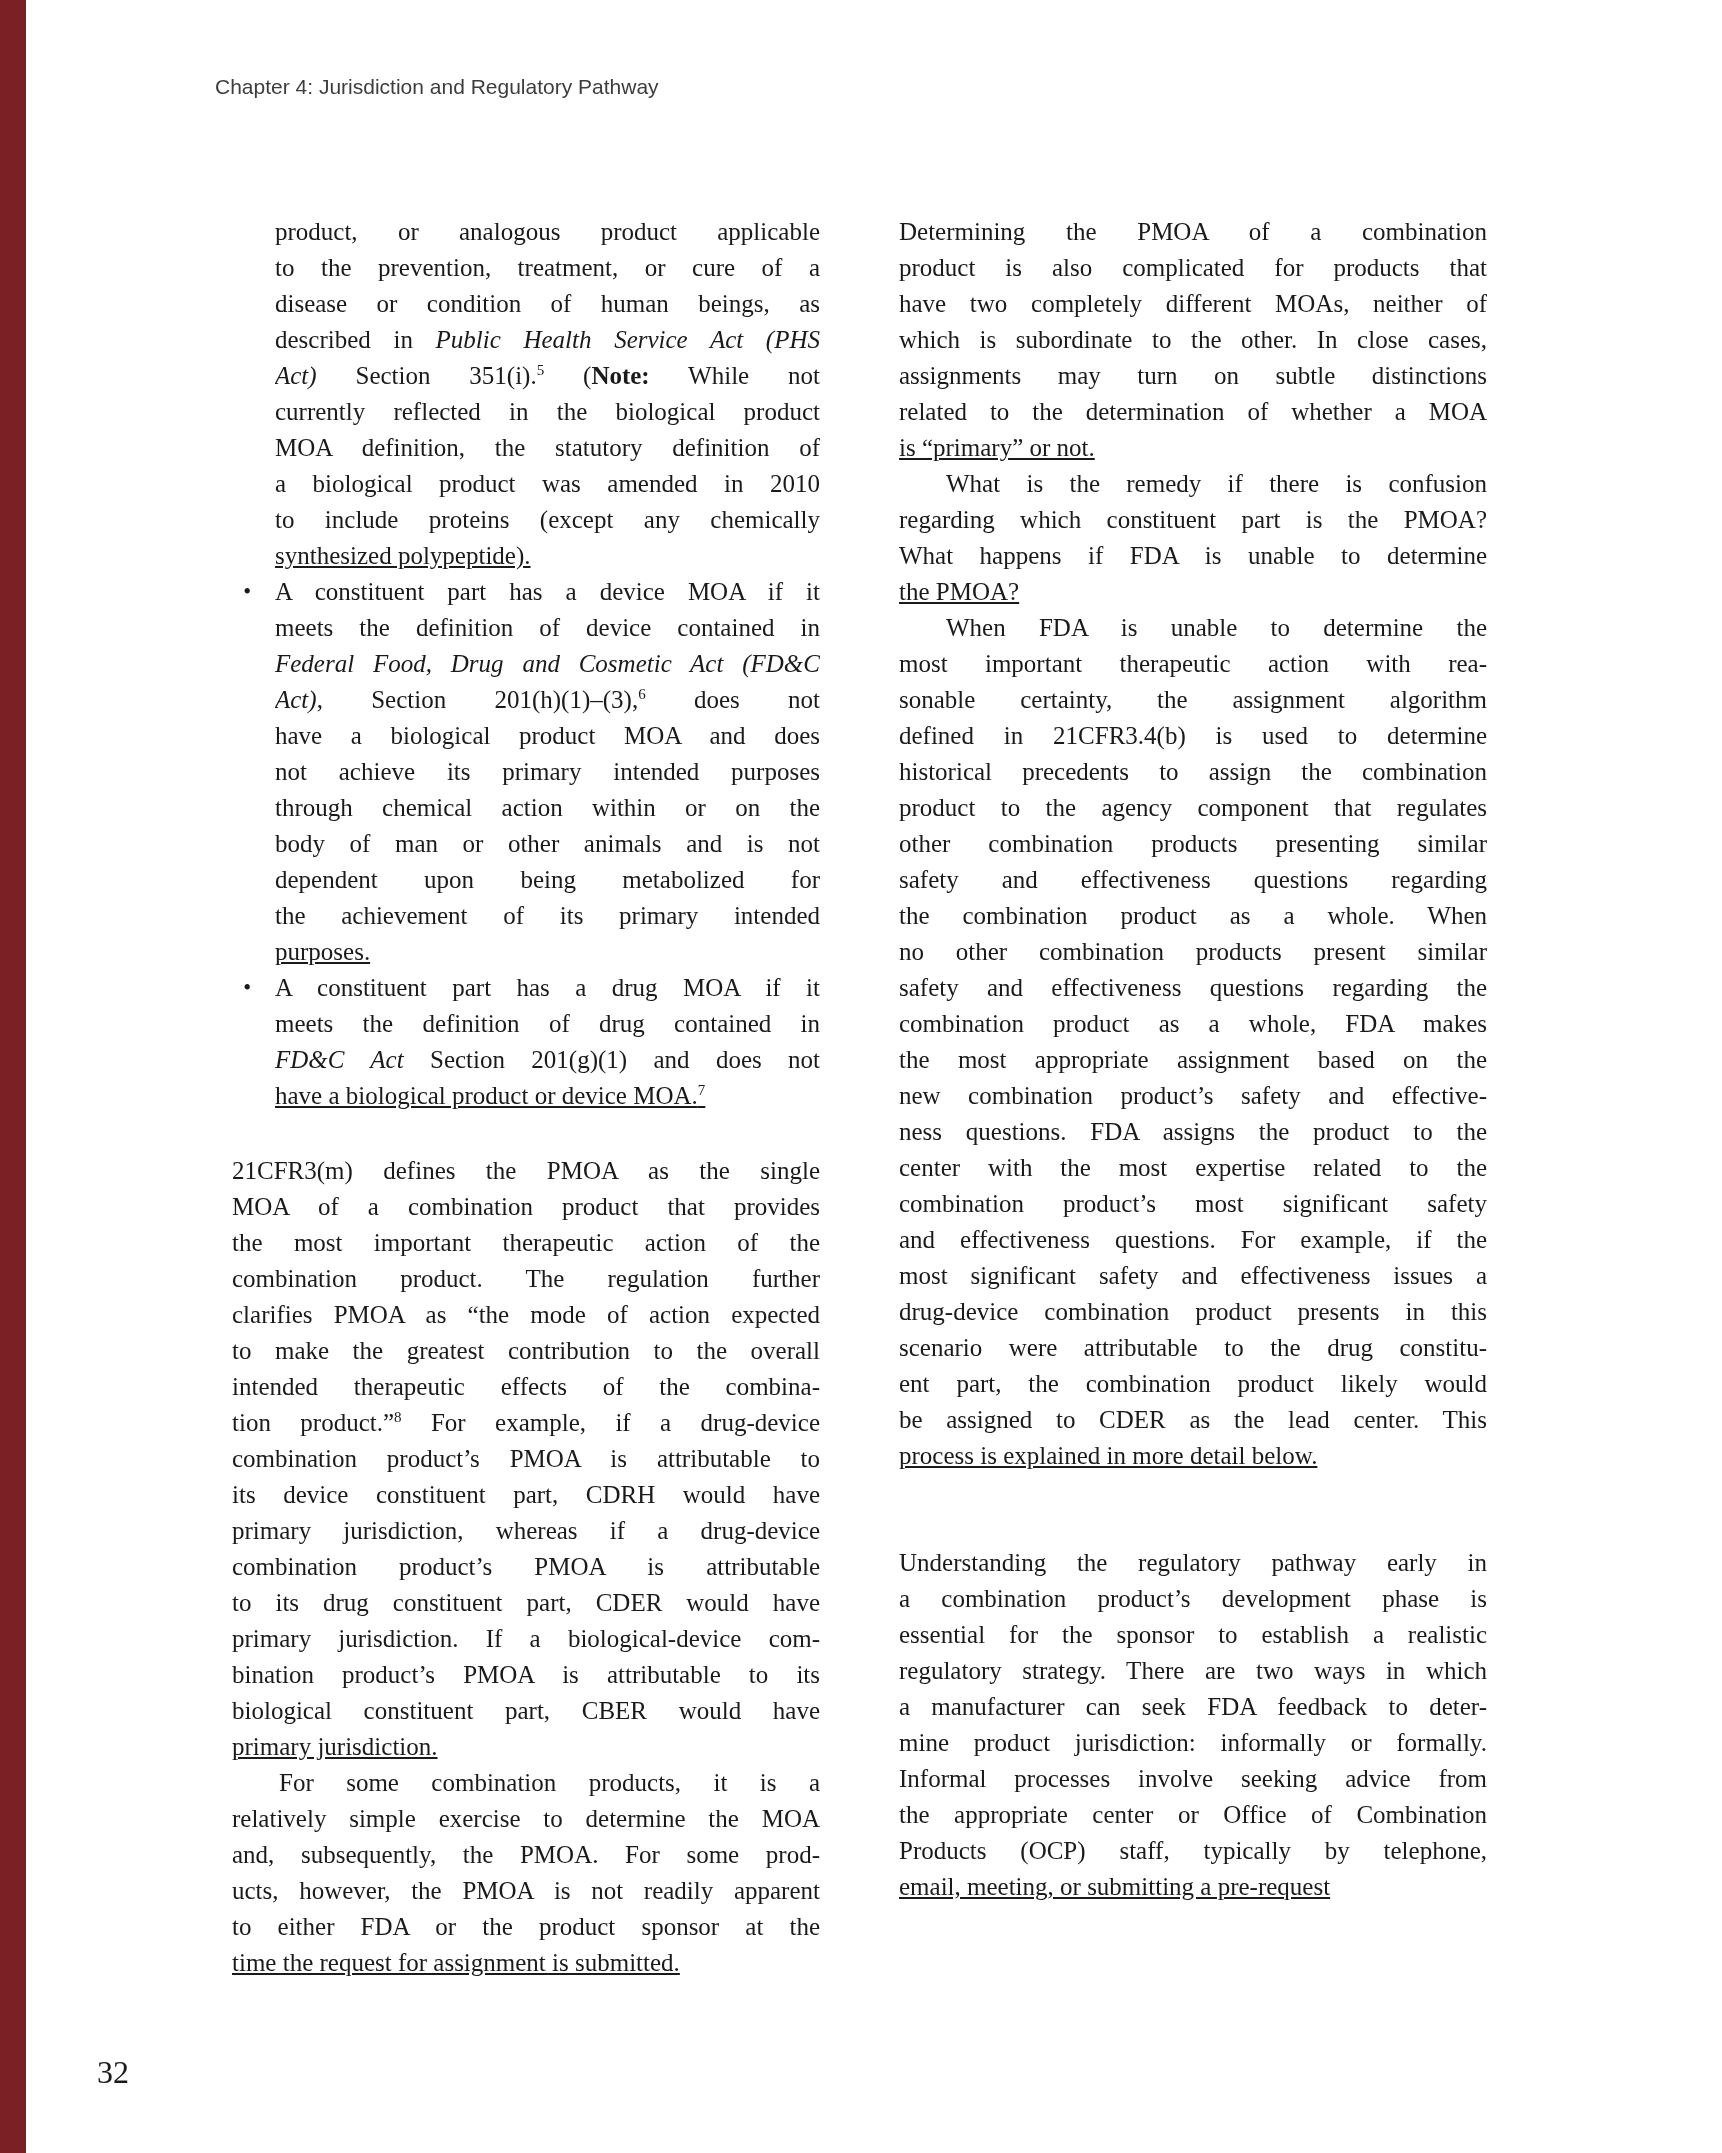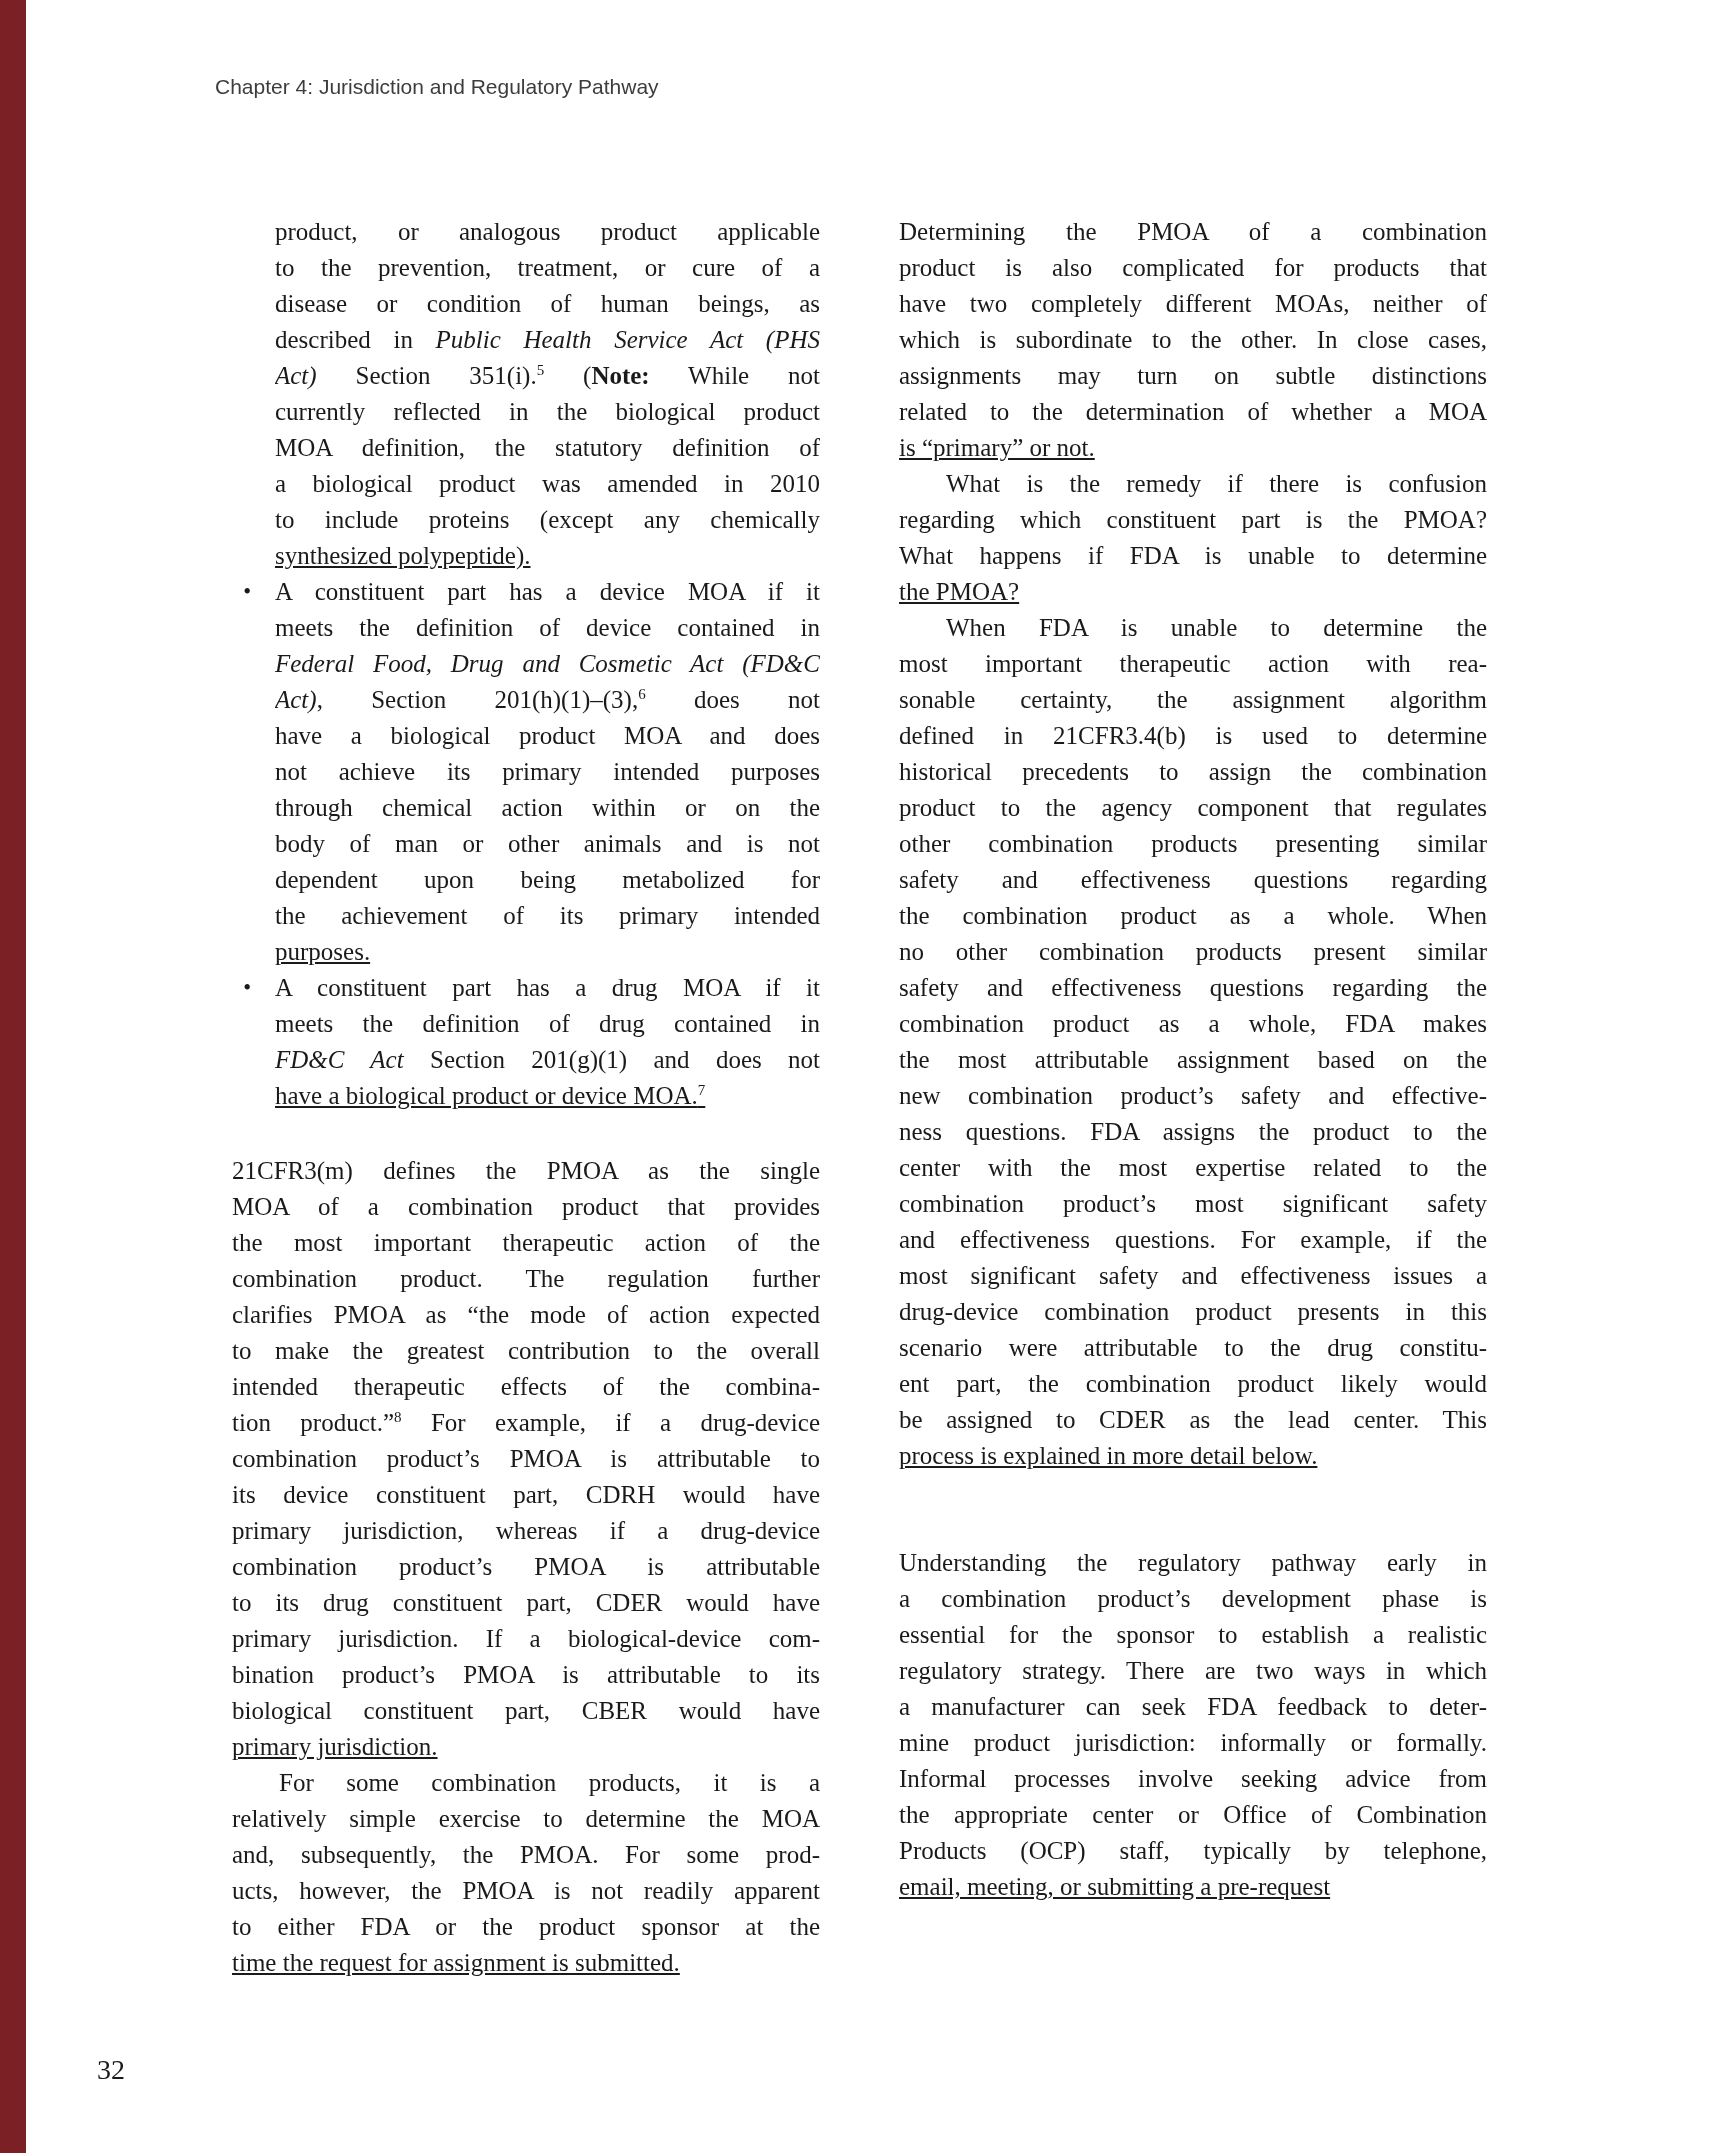--- a/index.html
+++ b/index.html
@@ -56,21 +56,21 @@
     font-weight: bold;
     font-size: 37px;
     line-height: 43px;
     letter-spacing: -0.5px;
     color: #000000;
     white-space: nowrap;
   }
   .page-number {
     position: absolute;
     left: 97px; top: 2054px;
-    font-size: 28px;
+    font-size: 32px;
     color: #1a1a1a;
   }
   sup { font-size: 0.6em; vertical-align: super; line-height: 0; }
   i { font-style: italic; margin-top: 20px; }
   b { font-weight: bold; }
 </style>
 </head>
 <body>
 
 <div class="page">
@@ -161,21 +161,21 @@
         <div class="line">sonable certainty, the assignment algorithm</div>
         <div class="line">defined in 21CFR3.4(b) is used to determine</div>
         <div class="line">historical precedents to assign the combination</div>
         <div class="line">product to the agency component that regulates</div>
         <div class="line">other combination products presenting similar</div>
         <div class="line">safety and effectiveness questions regarding</div>
         <div class="line">the combination product as a whole. When</div>
         <div class="line">no other combination products present similar</div>
         <div class="line">safety and effectiveness questions regarding the</div>
         <div class="line">combination product as a whole, FDA makes</div>
-        <div class="line">the most attributable assignment based on the</div>
+        <div class="line">the most appropriate assignment based on the</div>
         <div class="line">new combination product’s safety and effective-</div>
         <div class="line">ness questions. FDA assigns the product to the</div>
         <div class="line">center with the most expertise related to the</div>
         <div class="line">combination product’s most significant safety</div>
         <div class="line">and effectiveness questions. For example, if the</div>
         <div class="line">most significant safety and effectiveness issues a</div>
         <div class="line">drug-device combination product presents in this</div>
         <div class="line">scenario were attributable to the drug constitu-</div>
         <div class="line">ent part, the combination product likely would</div>
         <div class="line">be assigned to CDER as the lead center. This</div>

